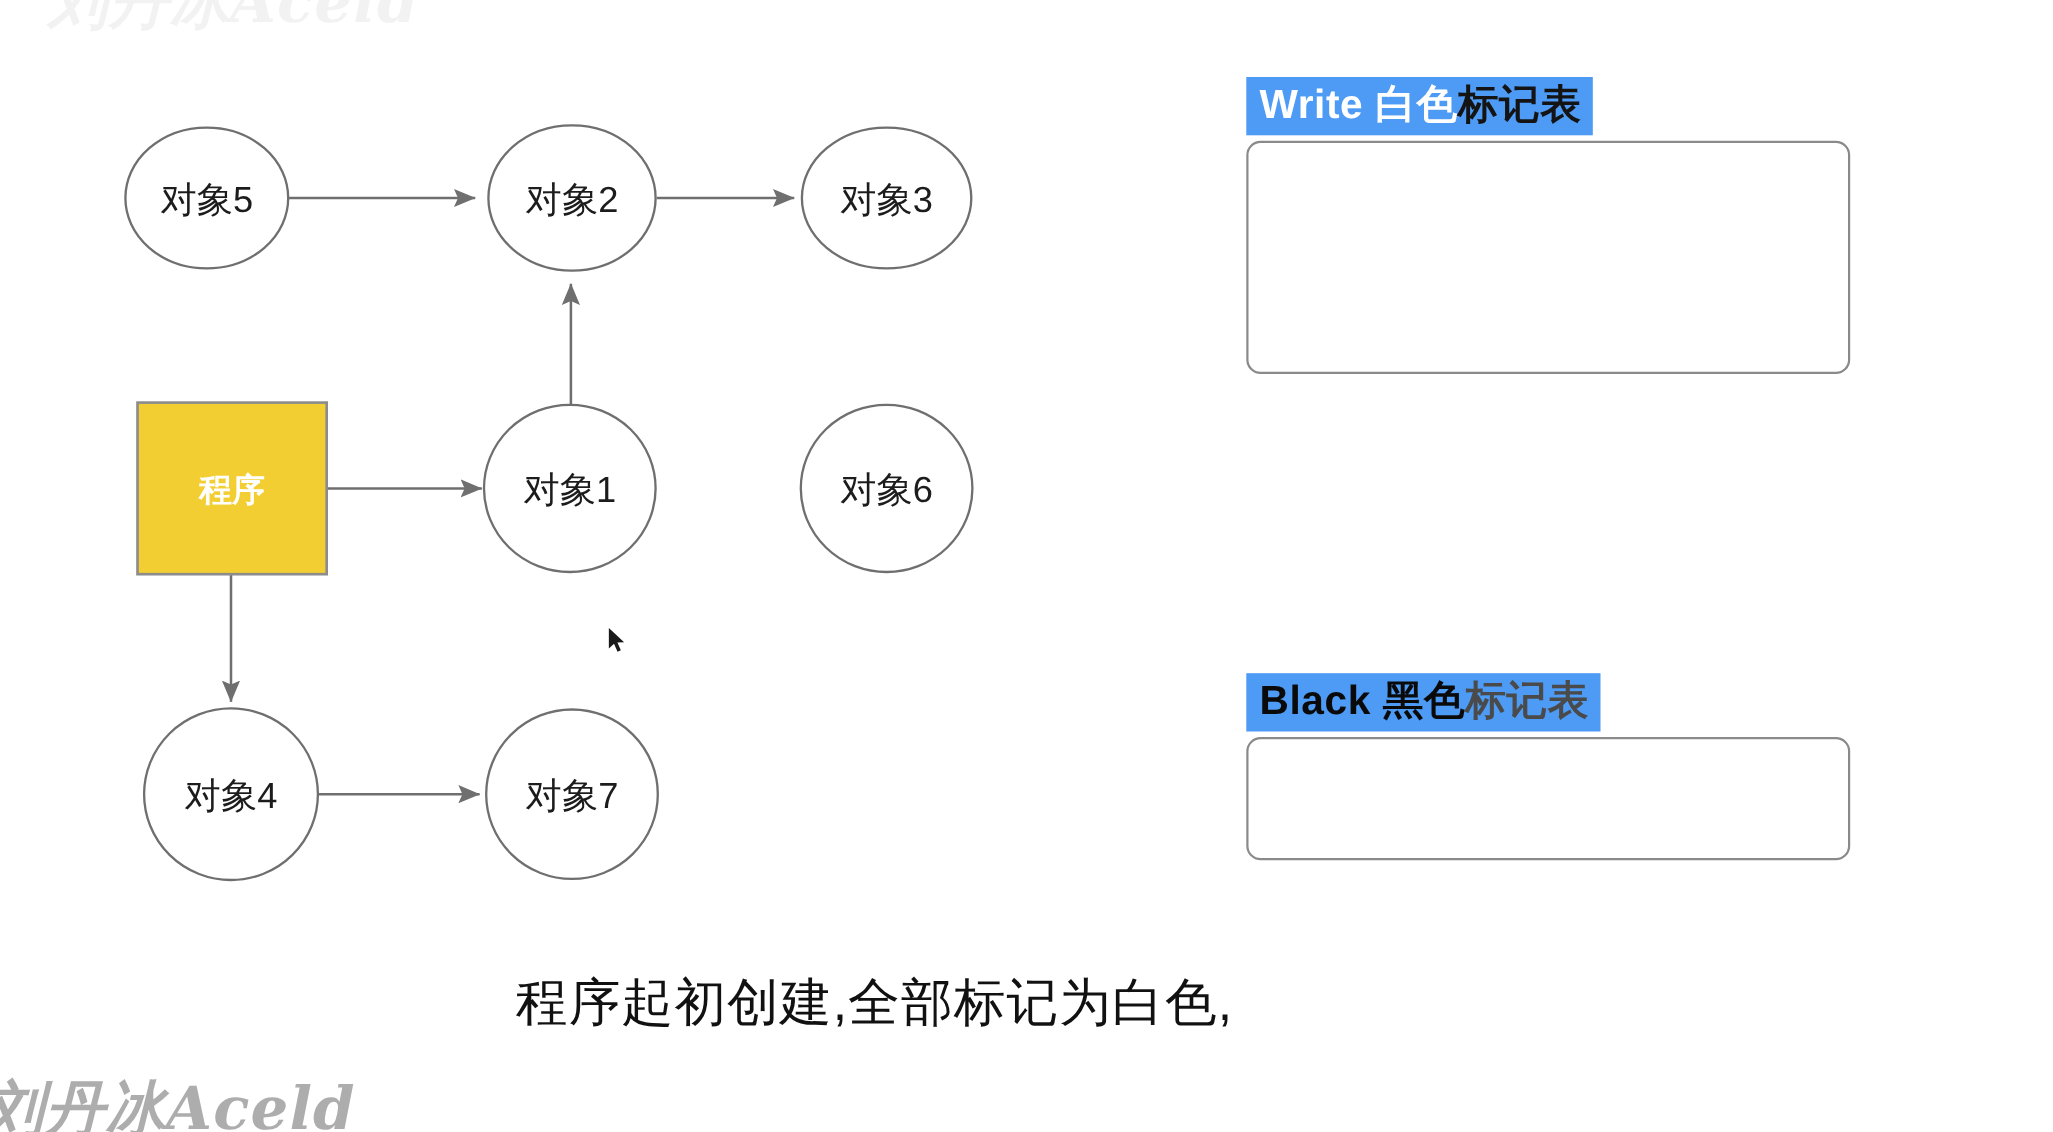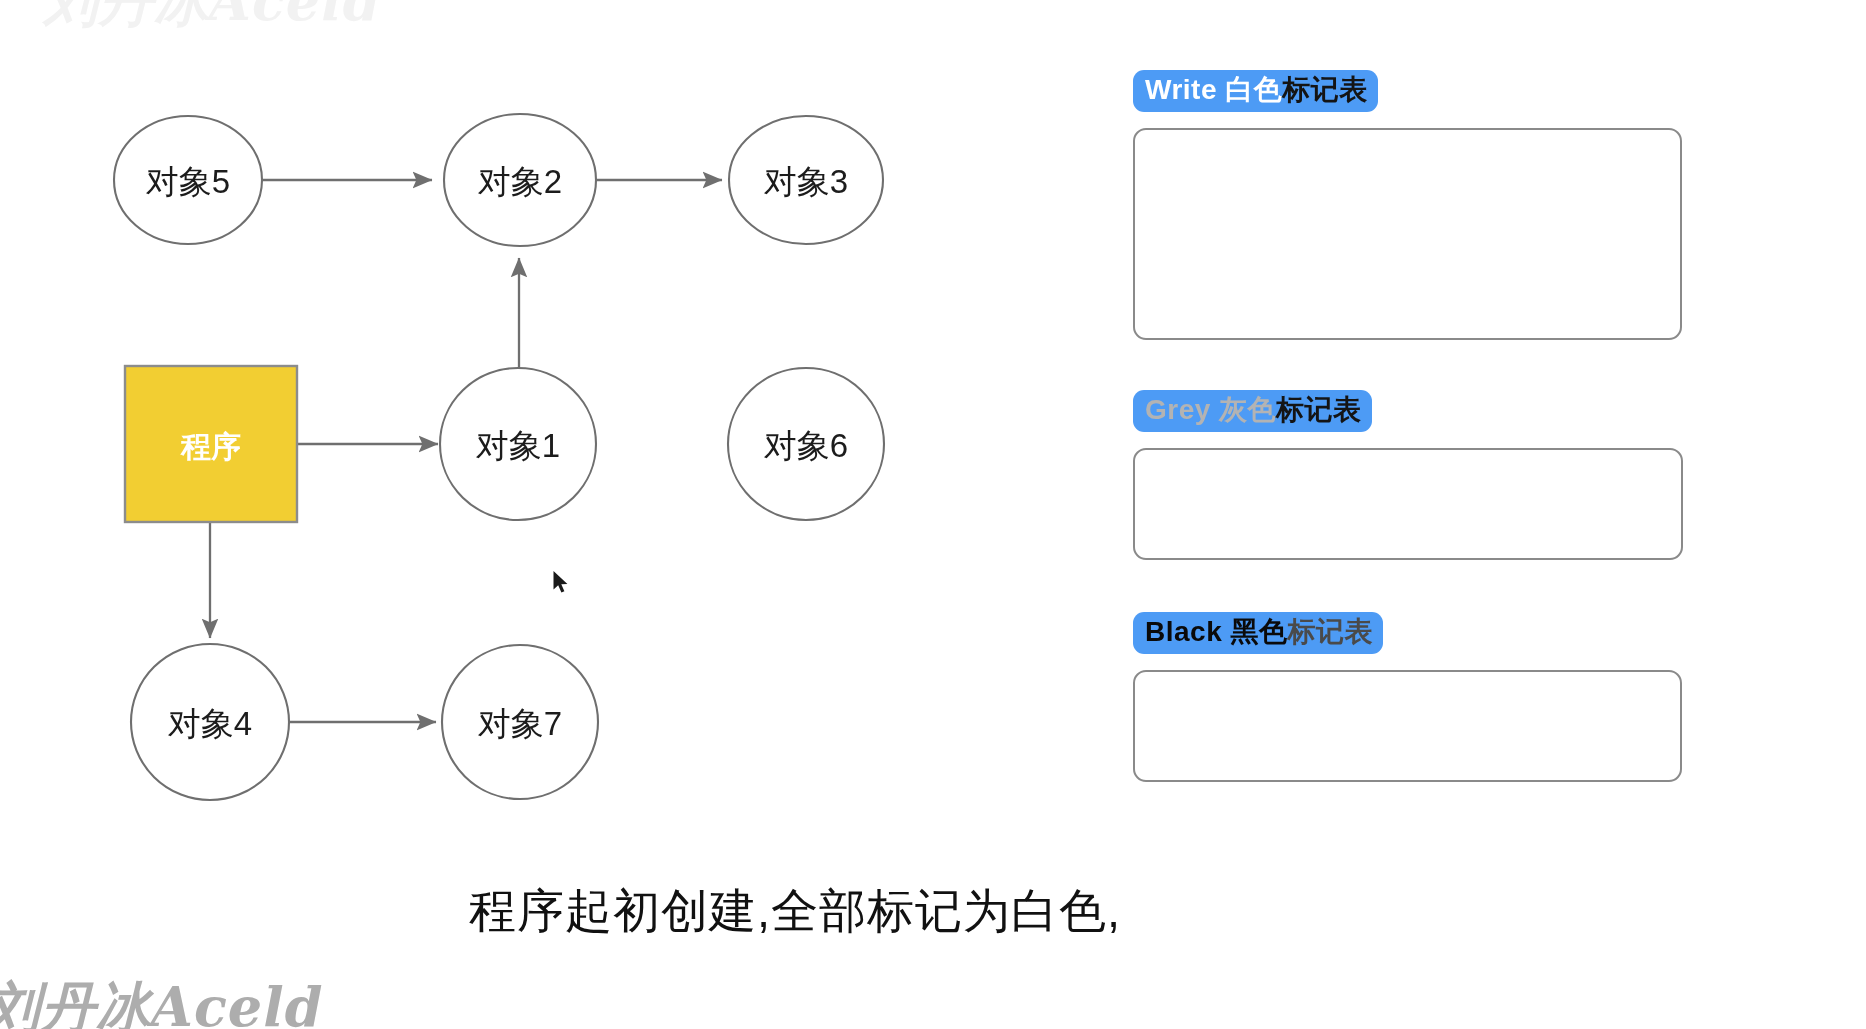--- a/index.html
+++ b/index.html
@@ -95,27 +95,26 @@
   }
 
   
   .mark-group {
     position: absolute;
   }
   .mark-label {
     position: absolute;
     background: #4d9bf5;
     padding: 3px 10px 6px 12px;
-    font-size: 28px;
+    font-size: 37px;
     font-weight: 700;
     line-height: 1.18;
     white-space: nowrap;
     z-index: 3;
     letter-spacing: 0.5px;
-    border-radius: 11px;
   }
   .mark-box {
     position: absolute;
     background: #ffffff;
     border: 2.2px solid #8a8a8a;
     border-radius: 13px;
     box-sizing: border-box;
     z-index: 1;
   }
   .lbl-en-white { color: #ffffff; }
@@ -204,26 +203,20 @@
     <path d="M1.5,1 L1.5,19.5 L6.2,15.2 L9.4,22.6 L12.4,21.2 L9.3,14.2 L15.4,13.9 Z" fill="#1a1a1a"></path>
   </svg>
 
   <div class="mark-group" style="left:1133px; top:70px; width:560px; height:280px;">
     <div class="mark-box" style="left:0px; top:58px; width:549px; height:212px;"></div>
     <div class="mark-label" style="left:0px; top:0px;">
       <span class="lbl-en-white">Write</span><span class="lbl-en-white">&nbsp;</span><span class="lbl-cn-white">白色</span><span class="lbl-tail-dark">标记表</span>
     </div>
   </div>
 
-  <div class="mark-group" style="left:1133px; top:390px; width:560px; height:175px;">
-    <div class="mark-box" style="left:0px; top:58px; width:550px; height:112px;"></div>
-    <div class="mark-label" style="left:0px; top:0px;">
-      <span class="lbl-en-grey">Grey</span><span class="lbl-en-grey">&nbsp;</span><span class="lbl-cn-grey">灰色</span><span class="lbl-tail-dark">标记表</span>
-    </div>
-  </div>
 
   <div class="mark-group" style="left:1133px; top:612px; width:560px; height:175px;">
     <div class="mark-box" style="left:0px; top:58px; width:549px; height:112px;"></div>
     <div class="mark-label" style="left:0px; top:0px;">
       <span class="lbl-en-black">Black</span><span class="lbl-en-black">&nbsp;</span><span class="lbl-cn-black">黑色</span><span class="lbl-tail-grey">标记表</span>
     </div>
   </div>
 
   <div id="caption">
     <span class="cap-line">程序起初创建,全部标记为白色,</span>

